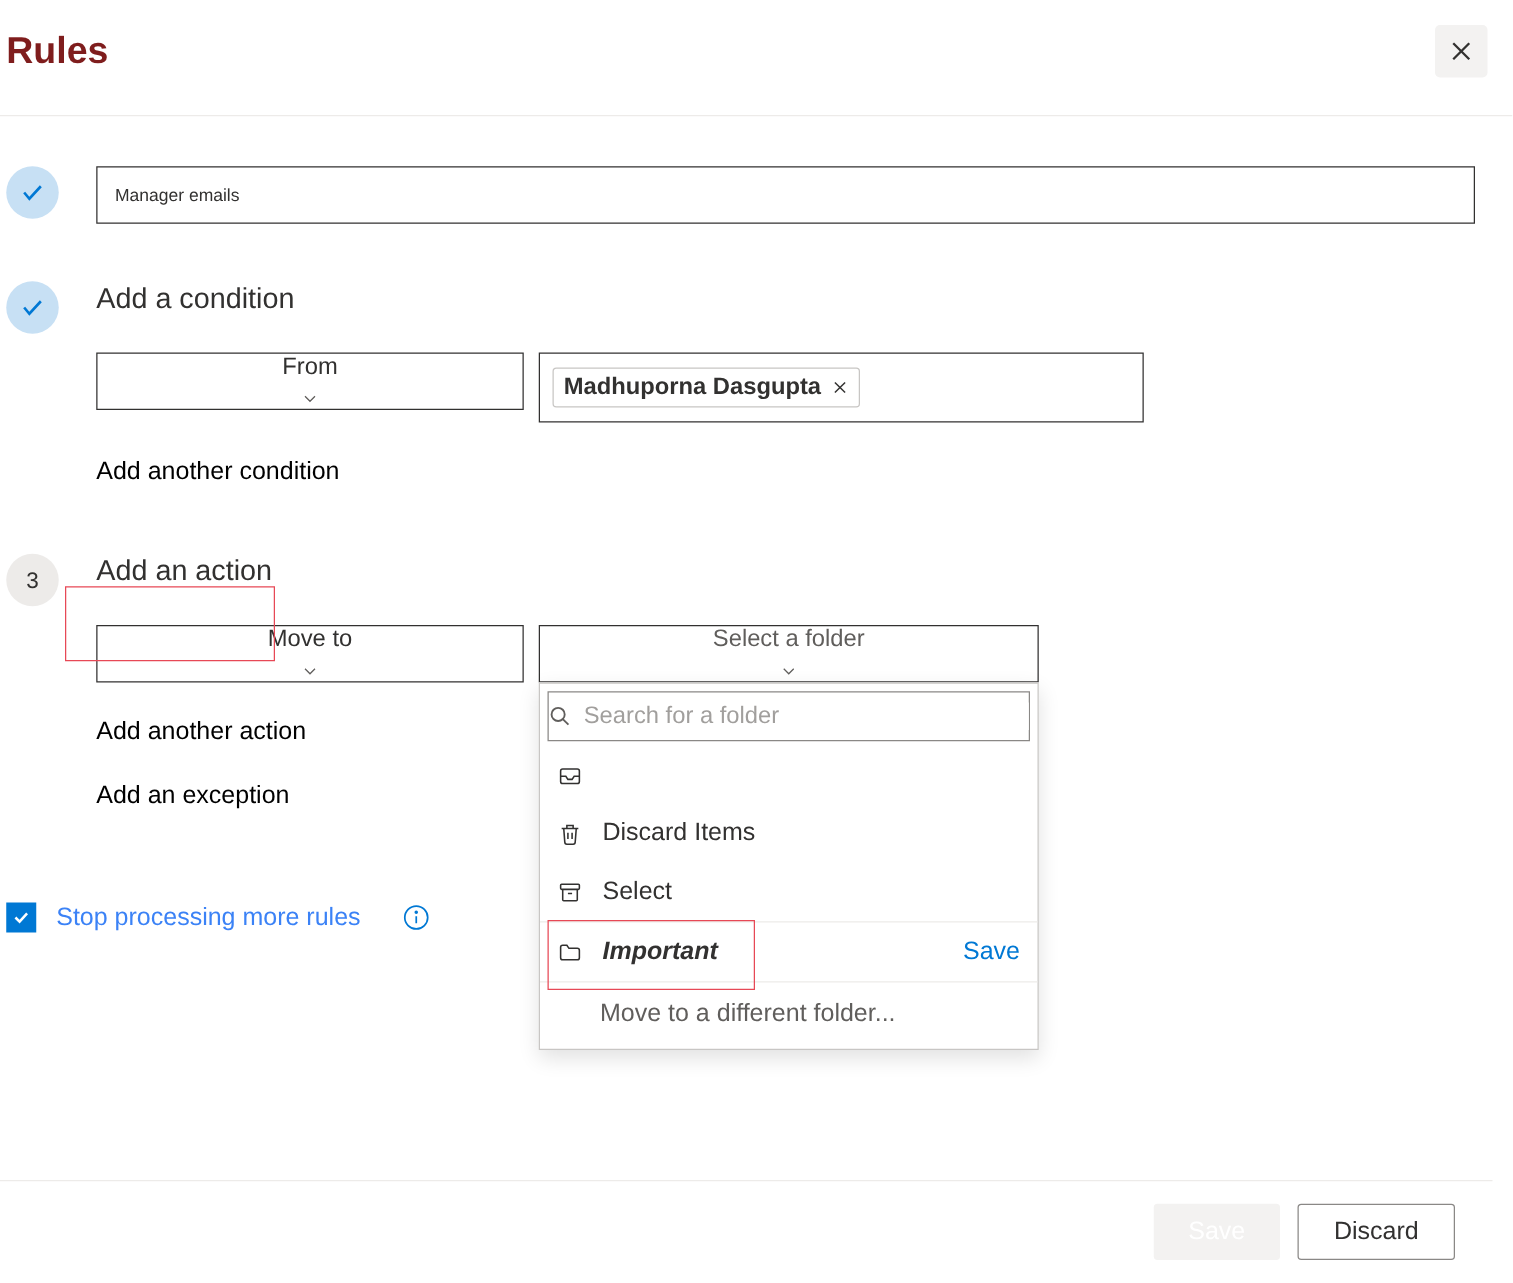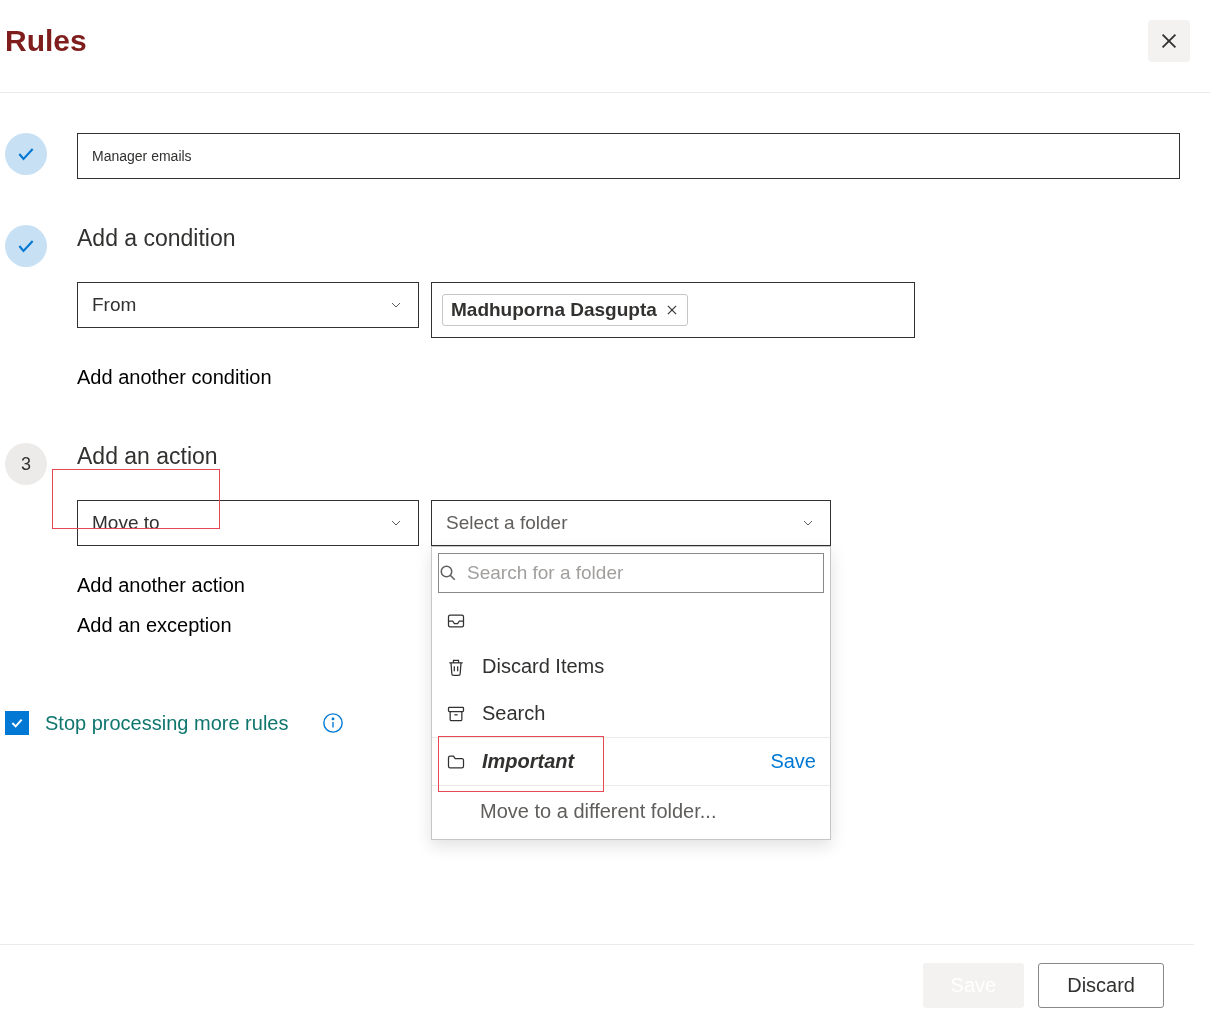--- a/index.html
+++ b/index.html
@@ -96,20 +96,21 @@
     .dropdown {
       width: 342px;
       height: 46px;
       border: 1px solid #323130;
       display: flex;
       align-items: center;
       justify-content: space-between;
       padding: 0 14px;
       cursor: pointer;
       background: #fff;
+      flex-direction: column;
     }
     .dropdown span {
       font-size: 19px;
       color: #323130;
     }
     .dropdown.placeholder span {
       color: #605e5c;
     }
     .chevron-down {
       width: 16px;
@@ -145,21 +146,21 @@
       height: 14px;
     }
     .link-action {
       color: #000000;
       font-size: 20px;
       cursor: pointer;
       display: block;
       margin-bottom: 8px;
     }
     .link-action + .link-action {
-      margin-top: 17px;
+      margin-top: 28px;
     }
     .action-row-wrapper {
       position: relative;
     }
     .red-highlight-moveto {
       position: absolute;
       border: 1px solid #e74856;
       left: -26px;
       top: -32px;
       width: 168px;
@@ -270,21 +271,21 @@
       justify-content: center;
       cursor: pointer;
       border: none;
     }
     .checkbox svg {
       width: 16px;
       height: 16px;
     }
     .stop-label {
       font-size: 20px;
-      color: #0f766e;
+      color: #3b82f6;
     }
     .info-icon {
       width: 22px;
       height: 22px;
       margin-left: 18px;
       cursor: pointer;
     }
     .info-icon svg {
       width: 100%;
       height: 100%;
@@ -417,21 +418,21 @@
                 <path d="M9 7V4h6v3"></path>
               </svg>
               <span class="label">Discard Items</span>
             </div>
             <div class="folder-item">
               <svg viewBox="0 0 24 24" fill="none" stroke="#323130" stroke-width="1.5">
                 <rect x="3" y="4" width="18" height="5" rx="1"></rect>
                 <path d="M5 9v10a1 1 0 001 1h12a1 1 0 001-1V9"></path>
                 <line x1="10" y1="13" x2="14" y2="13"></line>
               </svg>
-              <span class="label">Search</span>
+              <span class="label">Select</span>
             </div>
             <div class="folder-item important-row">
               <svg viewBox="0 0 24 24" fill="none" stroke="#323130" stroke-width="1.5">
                 <path d="M3 7a2 2 0 012-2h4l2 3h8a2 2 0 012 2v7a2 2 0 01-2 2H5a2 2 0 01-2-2V7z"></path>
               </svg>
               <span class="italic" style="flex:1;font-weight:bold;">Important</span>
               <span class="save-link">Save</span>
               <div class="red-highlight-important"></div>
             </div>
             <div class="different-folder">Move to a different folder...</div>

